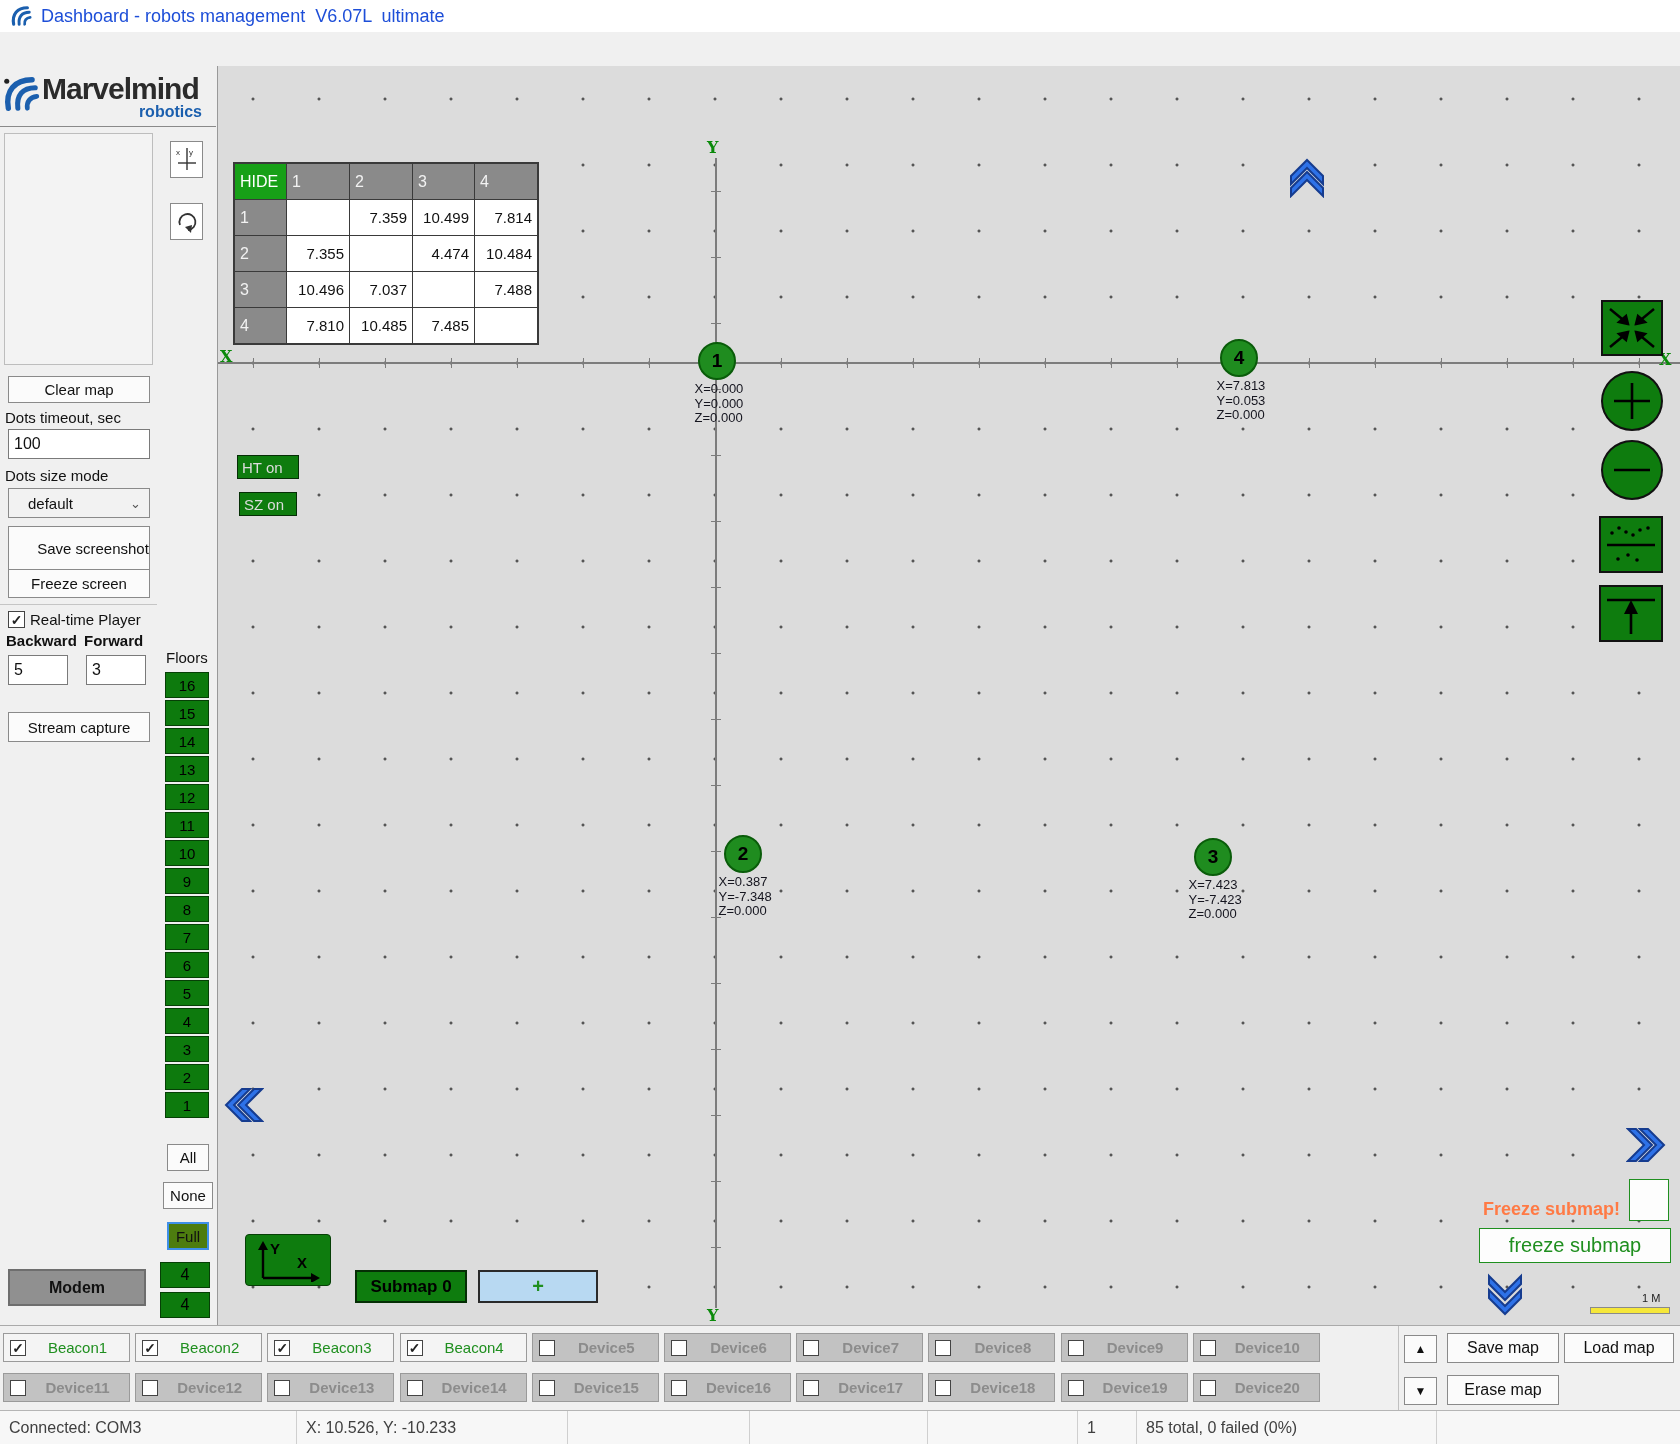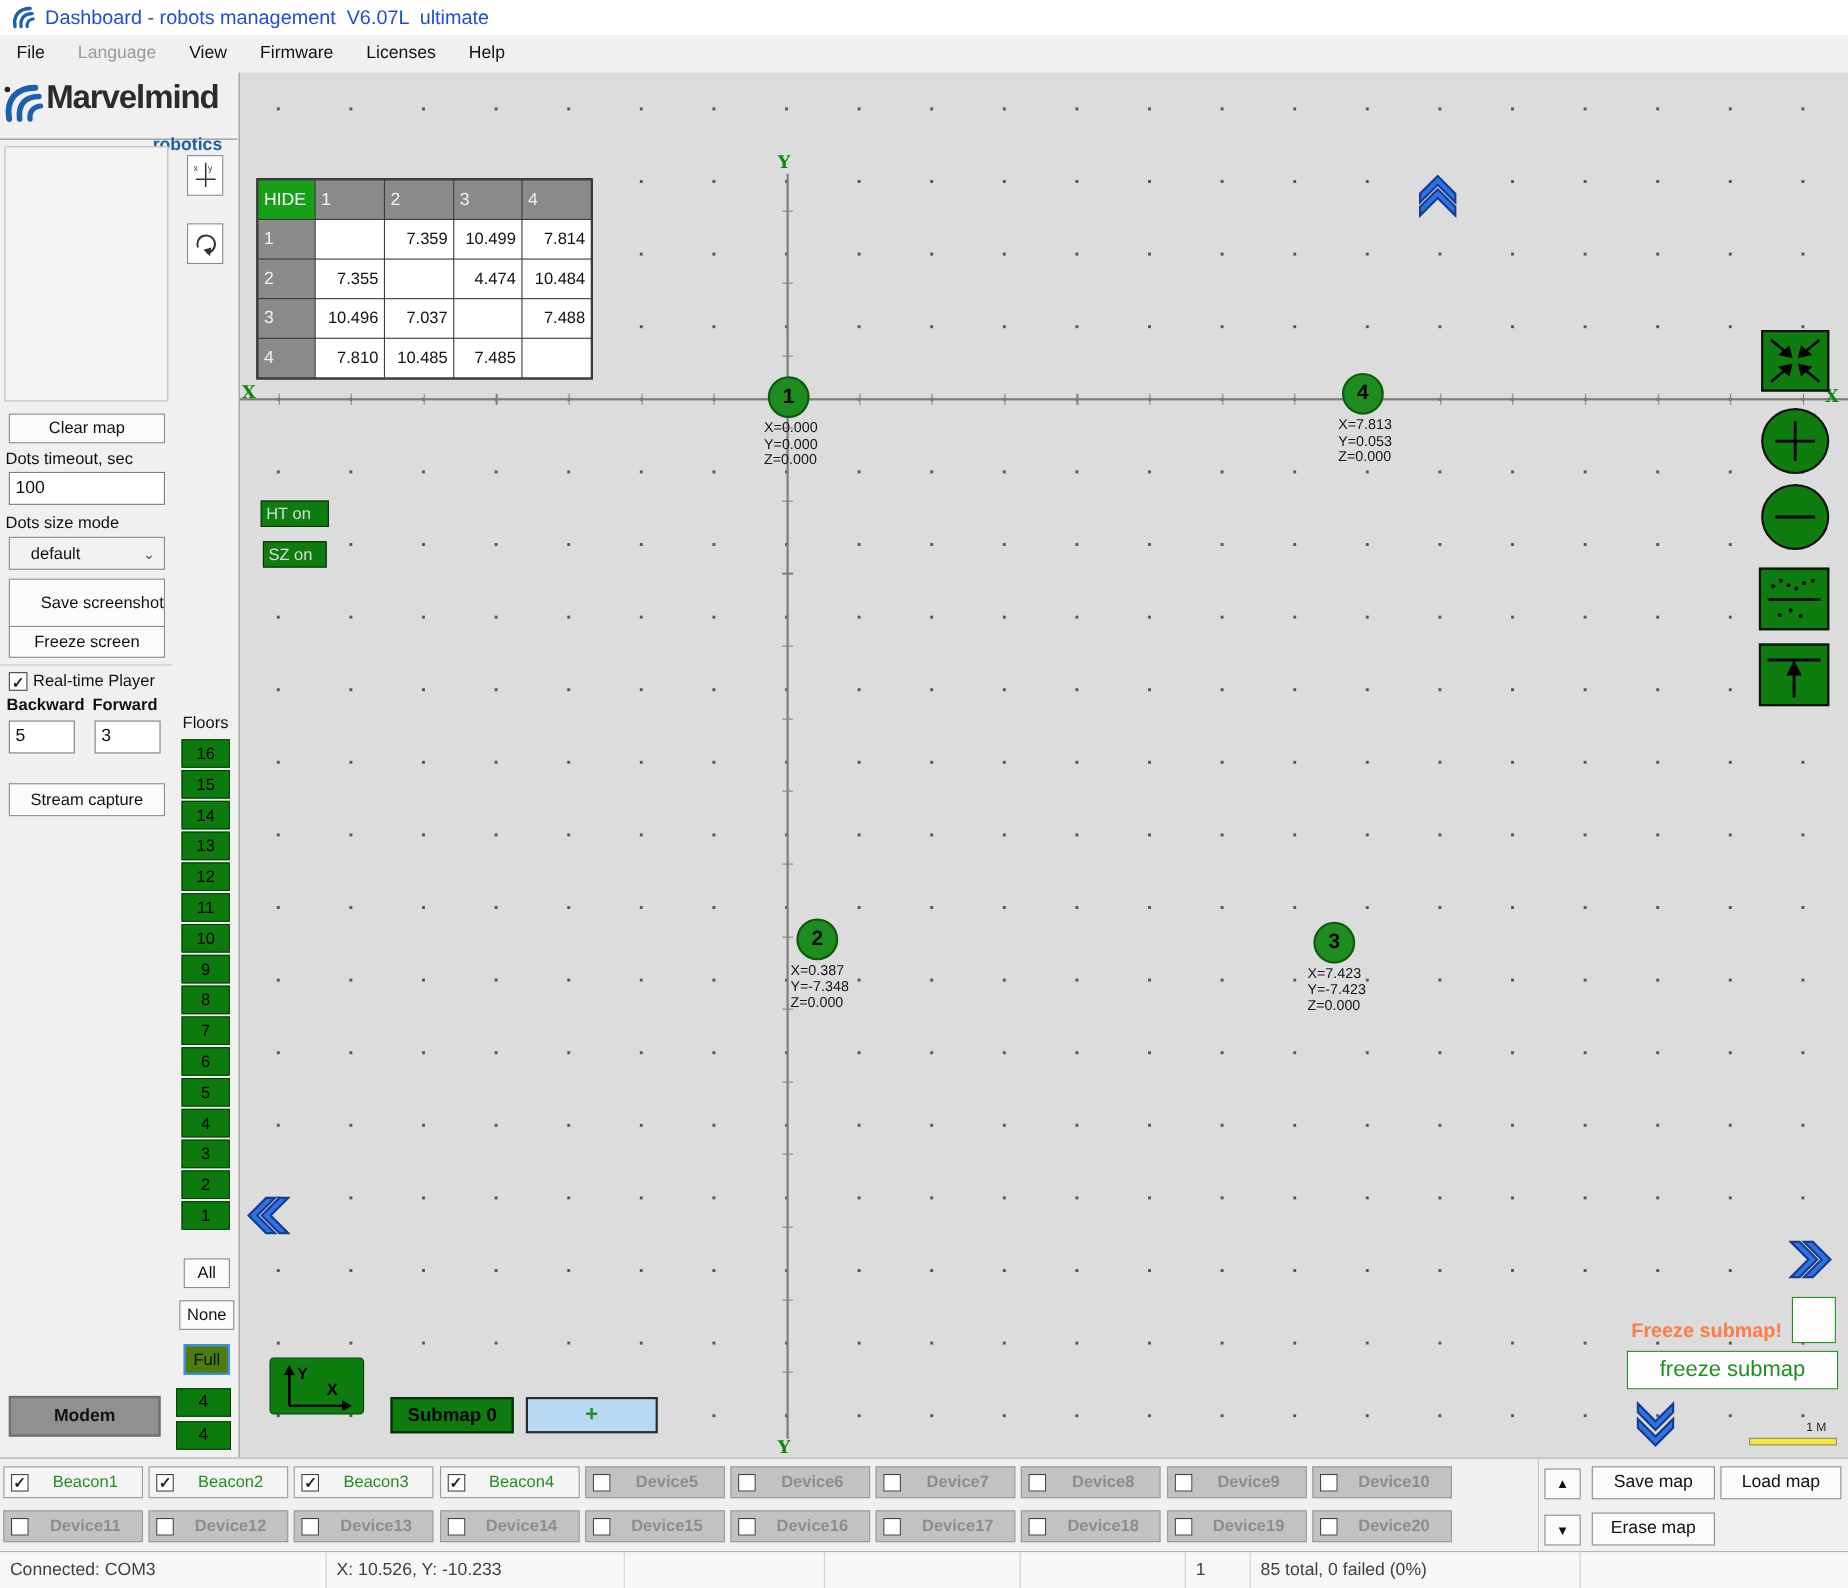--- a/index.html
+++ b/index.html
@@ -9,21 +9,21 @@
   
   .titlebar{position:absolute;left:0;top:0;width:100%;height:32px;background:#ffffff;display:flex;align-items:center;gap:9px;padding-left:10px;box-sizing:border-box;}
   .titlebar .ttl{font-size:18px;color:#1d4ed8;white-space:pre;}
   .menubar{position:absolute;left:0;top:32px;width:100%;height:34px;background:#f0f0f0;display:flex;align-items:center;font-size:16px;}
   .menu-item{padding:4px 15px;color:#111;cursor:default;}
   .menu-item.disabled{color:#9a9a9a;}
 
   
   .logoblock{position:absolute;left:0;top:66px;width:216px;height:61px;background:#f0f0f0;border-bottom:1px solid #8a8a8a;box-sizing:border-box;}
   .brand{position:absolute;left:42px;top:6px;font-size:30px;font-weight:bold;color:#2b2b2b;letter-spacing:-1px;}
-  .brandsub{position:absolute;right:14px;top:37px;font-size:16px;font-weight:bold;color:#1b5fae;margin-top:20px;}
+  .brandsub{position:absolute;right:14px;top:37px;font-size:16px;font-weight:bold;color:#1b5fae;}
 
   
   .btn{position:absolute;background:#fbfbfb;border:1px solid #8a8a8a;display:flex;align-items:center;justify-content:center;font-size:15px;color:#111;box-sizing:border-box;cursor:default;}
   .lbl{position:absolute;font-size:15px;color:#111;}
   .tfield{position:absolute;background:#fff;border:1px solid #7a7a7a;font-size:16px;padding:0 5px;box-sizing:border-box;font-family:"Liberation Sans",sans-serif;color:#111;}
 
   .groupbox{position:absolute;border:1px solid #bdbdbd;background:#f3f3f3;box-sizing:border-box;}
   .cb{display:inline-flex;width:17px;height:17px;background:#fff;border:1.5px solid #444;align-items:center;justify-content:center;font-size:14px;font-weight:bold;color:#222;box-sizing:border-box;}
 
   
@@ -91,28 +91,20 @@
 
   <div class="titlebar">
     <svg width="22" height="22" viewBox="0 0 24 24">
       <path d="M4 21 C2 10 8 3 19 3" fill="none" stroke="#1b5fae" stroke-width="3.4" stroke-linecap="round"></path>
       <path d="M10 21 C9 13 13 8 21 8" fill="none" stroke="#1b5fae" stroke-width="3.2" stroke-linecap="round"></path>
       <path d="M16 21 C15.5 17 17.5 14 22 13.5" fill="none" stroke="#1b5fae" stroke-width="3" stroke-linecap="round"></path>
     </svg>
     <span class="ttl">Dashboard - robots management  V6.07L  ultimate</span>
   </div>
 
-  <div class="menubar">
-      <div class="menu-item">File</div>
-      <div class="menu-item disabled">Language</div>
-      <div class="menu-item">View</div>
-      <div class="menu-item">Firmware</div>
-      <div class="menu-item">Licenses</div>
-      <div class="menu-item">Help</div>
-    </div>
 
   <div class="logoblock">
     <svg class="abs" style="left:2px;top:8px;" width="38" height="40" viewBox="0 0 24 24">
       <circle cx="3" cy="4" r="1.6" fill="#222"></circle>
       <path d="M4 21 C2 10 8 3 19 3" fill="none" stroke="#1b5fae" stroke-width="3.4" stroke-linecap="round"></path>
       <path d="M10 21 C9 13 13 8 21 8" fill="none" stroke="#1b5fae" stroke-width="3.2" stroke-linecap="round"></path>
       <path d="M16 21 C15.5 17 17.5 14 22 13.5" fill="none" stroke="#1b5fae" stroke-width="3" stroke-linecap="round"></path>
     </svg>
     <div class="brand">Marvelmind</div>
     <div class="brandsub">robotics</div>

